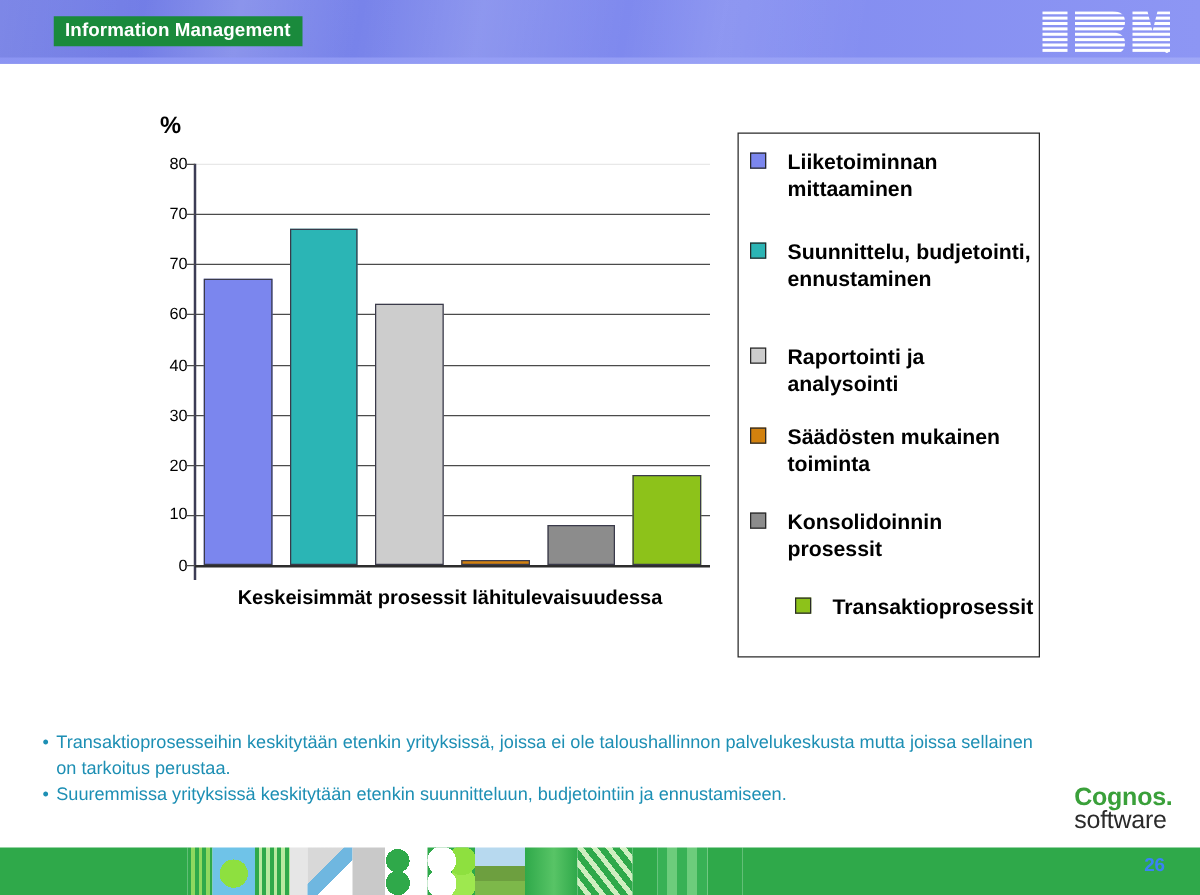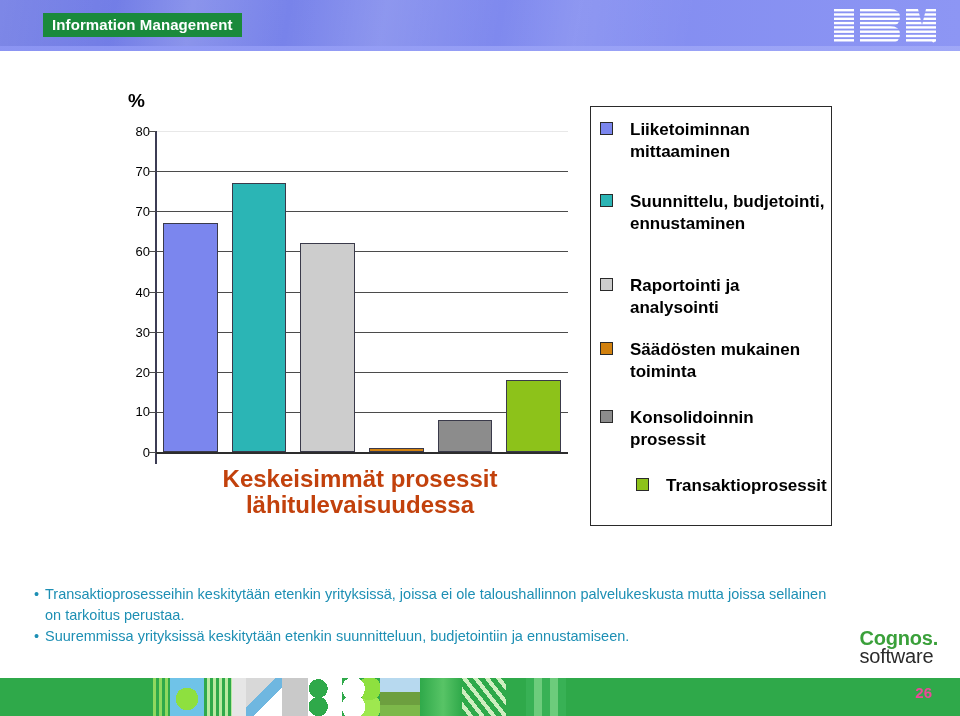--- a/index.html
+++ b/index.html
@@ -88,21 +88,21 @@
     border: 1px solid #3a3a4a;
     box-sizing: border-box;
   }
   #plot-bars {
     position: absolute; left: 156px; top: 69px;
     width: 412px; height: 321px;
   }
   #x-axis-title {
     position: absolute; left: 140px; top: 404px;
     width: 440px; text-align: center;
-    font-size: 24px; font-weight: bold; color: #c2410c;
+    font-size: 16px; font-weight: bold; color: #000000;
     line-height: 26px;
   }
 
   
   #legend {
     position: absolute; left: 590px; top: 44px;
     width: 242px; height: 420px;
     border: 1px solid #2a2a2a;
     background: #ffffff;
     box-sizing: border-box;
@@ -155,21 +155,21 @@
     font-size: 20px; color: #2b2b2b;
     letter-spacing: -.2px; margin-top: -2px;
   }
   #footer-strip {
     position: absolute; left: 0; top: 678px;
     width: 960px; height: 38px;
   }
   #footer-strip .seg { position: absolute; top: 0; height: 38px; }
   #page-number {
     position: absolute; right: 28px; top: 684px;
-    font-size: 15px; font-weight: bold; color: #ec4899;
+    font-size: 15px; font-weight: bold; color: #3b82f6;
   }
 </style>
 </head>
 <body>
 
 <div id="header">
   <div id="header-strip-bottom"></div>
   <div id="brand-tag">Information Management</div>
   <div id="ibm-logo">
     <svg viewBox="0 0 104 34" width="104" height="34" aria-label="IBM">

